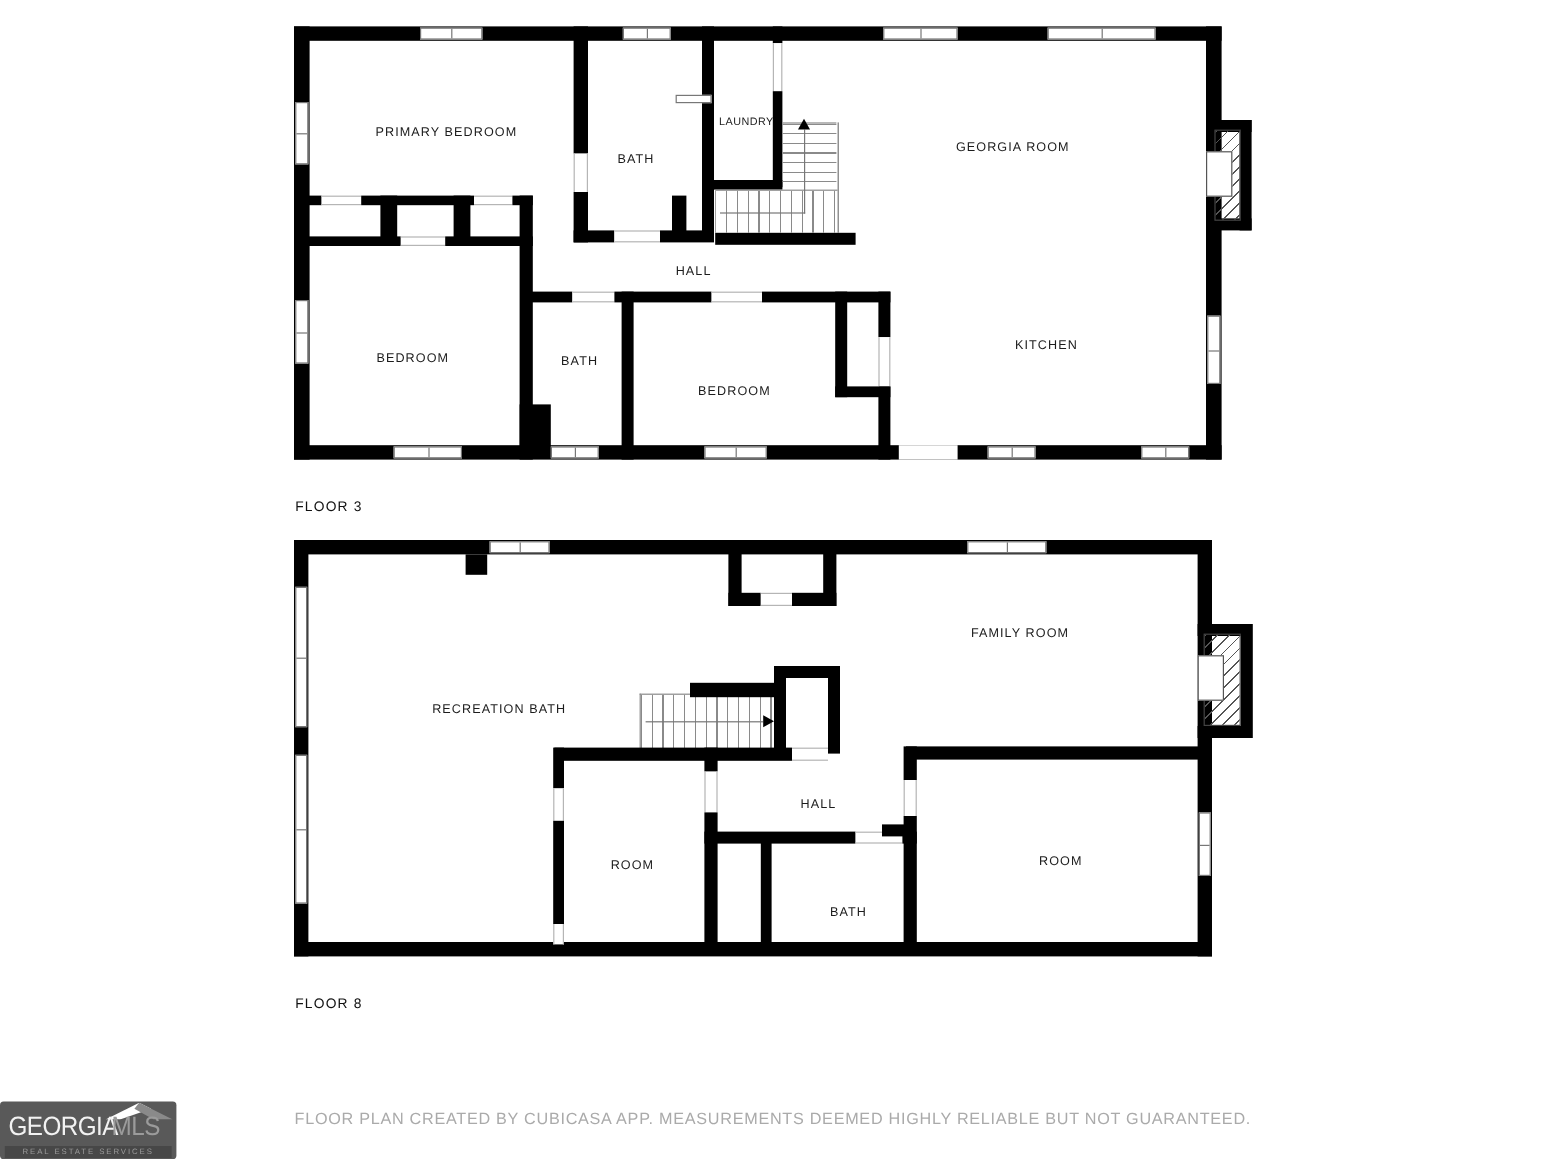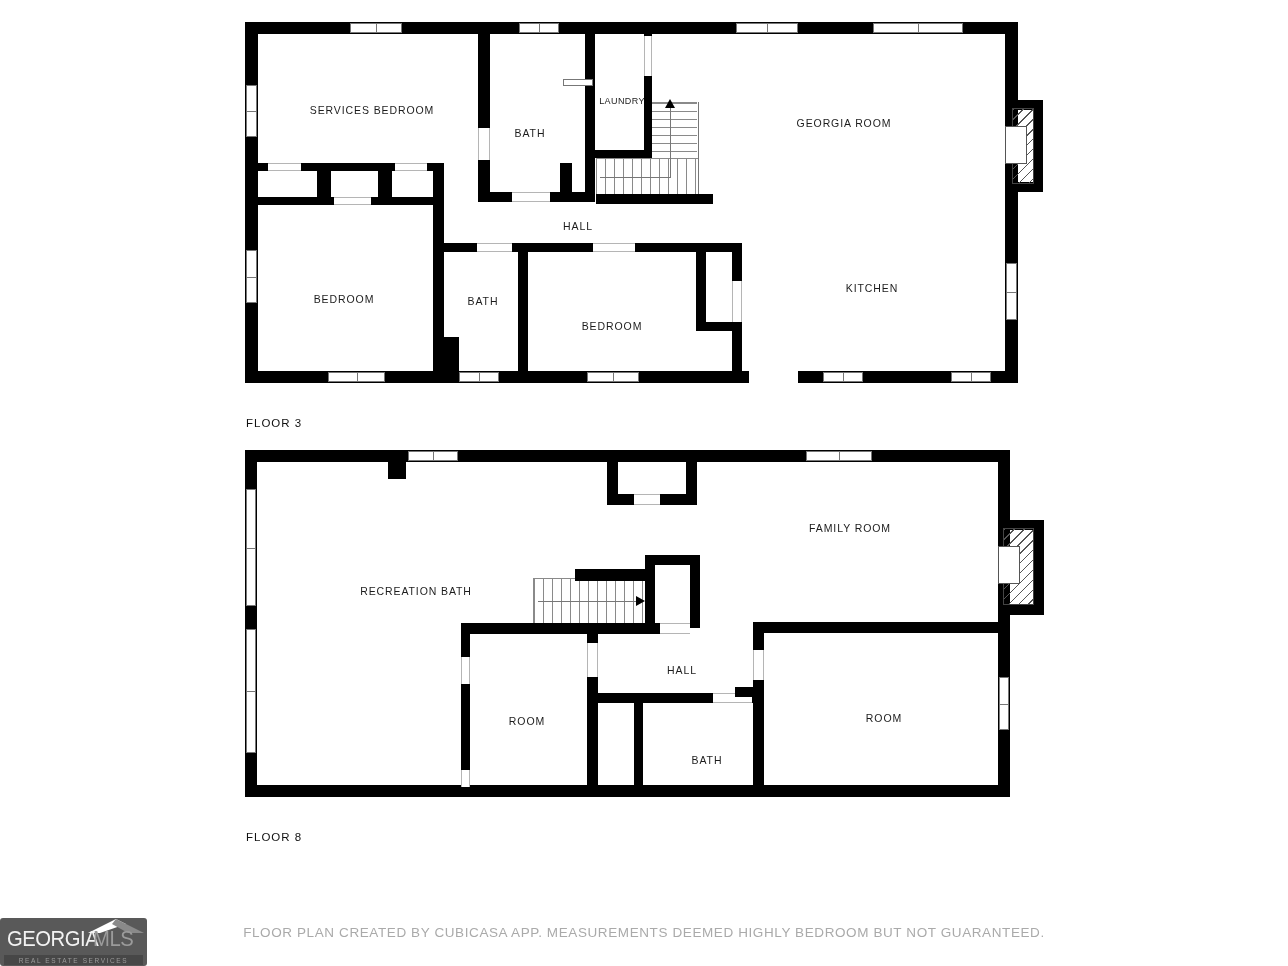--- a/index.html
+++ b/index.html
@@ -117,21 +117,21 @@
     <div class="winh" style="left:328px;top:372px;width:57px;height:10px"></div>
     <div class="winh" style="left:459px;top:372px;width:40px;height:10px"></div>
     <div class="winh" style="left:587px;top:372px;width:52px;height:10px"></div>
     <div class="gap" style="left:749px;top:371px;width:49px;height:12px"></div>
     <div class="winh" style="left:823px;top:372px;width:40px;height:10px"></div>
     <div class="winh" style="left:951px;top:372px;width:40px;height:10px"></div>
     <div class="winv" style="left:246px;top:85px;width:11px;height:52px"></div>
     <div class="winv" style="left:246px;top:250px;width:11px;height:53px"></div>
     <div class="winv" style="left:1006px;top:263px;width:11px;height:57px"></div>
 
-    <span class="label" style="left:372px;top:110px">SERVICES BEDROOM</span>
+    <span class="label" style="left:372px;top:110px">PRIMARY BEDROOM</span>
     <span class="label" style="left:530px;top:133px">BATH</span>
     <span class="label small" style="left:622px;top:101px">LAUNDRY</span>
     <span class="label" style="left:844px;top:123px">GEORGIA ROOM</span>
     <span class="label" style="left:578px;top:226px">HALL</span>
     <span class="label" style="left:344px;top:299px">BEDROOM</span>
     <span class="label" style="left:483px;top:301px">BATH</span>
     <span class="label" style="left:612px;top:326px">BEDROOM</span>
     <span class="label" style="left:872px;top:288px">KITCHEN</span>
     <span class="flabel" style="left:246px;top:417px">FLOOR 3</span>
   </div>
@@ -195,21 +195,21 @@
 
     <span class="label" style="left:416px;top:591px">RECREATION BATH</span>
     <span class="label" style="left:850px;top:528px">FAMILY ROOM</span>
     <span class="label" style="left:682px;top:670px">HALL</span>
     <span class="label" style="left:527px;top:721px">ROOM</span>
     <span class="label" style="left:707px;top:760px">BATH</span>
     <span class="label" style="left:884px;top:718px">ROOM</span>
     <span class="flabel" style="left:246px;top:831px">FLOOR 8</span>
   </div>
 
-  <div class="disclaimer">FLOOR PLAN CREATED BY CUBICASA APP. MEASUREMENTS DEEMED HIGHLY BEDROOM BUT NOT GUARANTEED.</div>
+  <div class="disclaimer">FLOOR PLAN CREATED BY CUBICASA APP. MEASUREMENTS DEEMED HIGHLY RELIABLE BUT NOT GUARANTEED.</div>
 
   <div class="logo">
     <svg class="logo-roof" viewBox="0 0 56 14">
       <polygon points="0,14 28,0 38,5 12,14" fill="#ffffff"></polygon>
       <polygon points="28,0 56,14 40,14 24,5" fill="#8a8a8a"></polygon>
     </svg>
     <span class="logo-georgia">GEORGIA</span>
     <span class="logo-mls">MLS</span>
     <div class="logo-band">
       <span>REAL ESTATE SERVICES</span>

